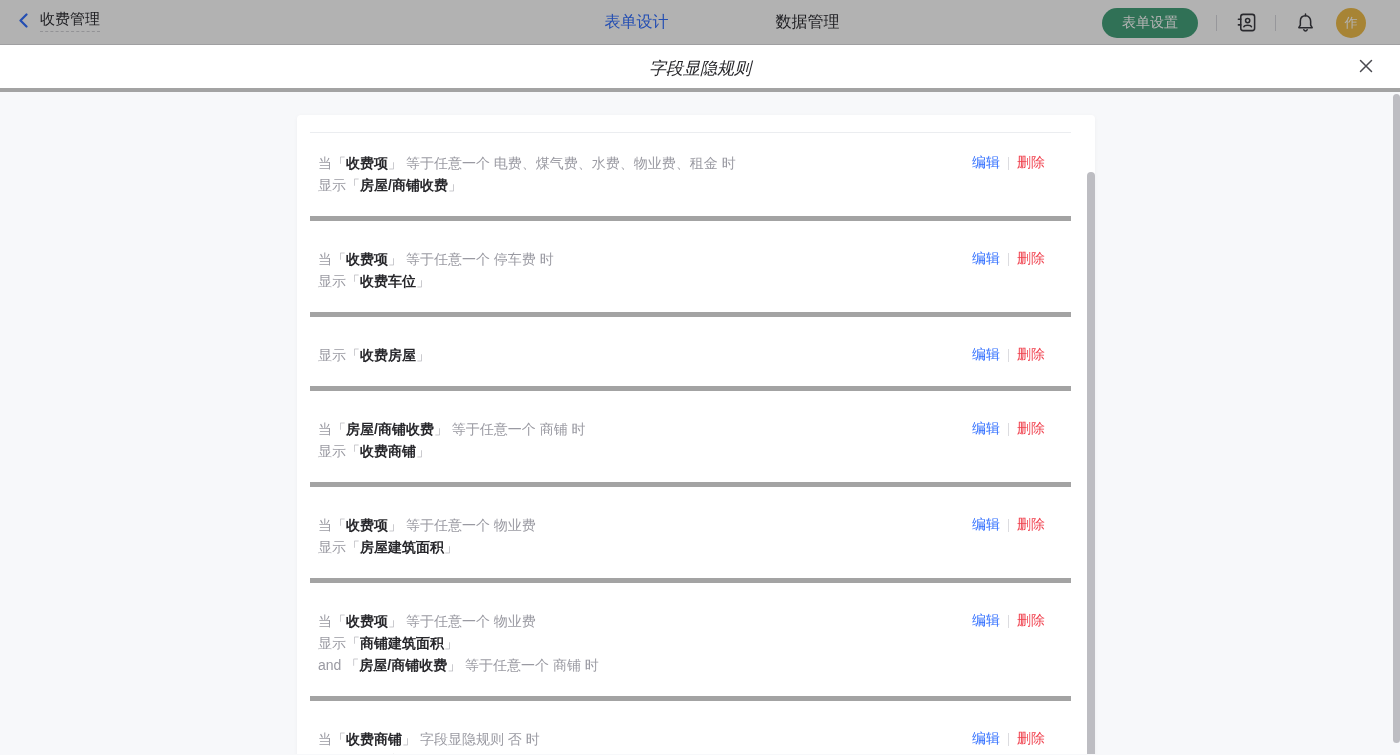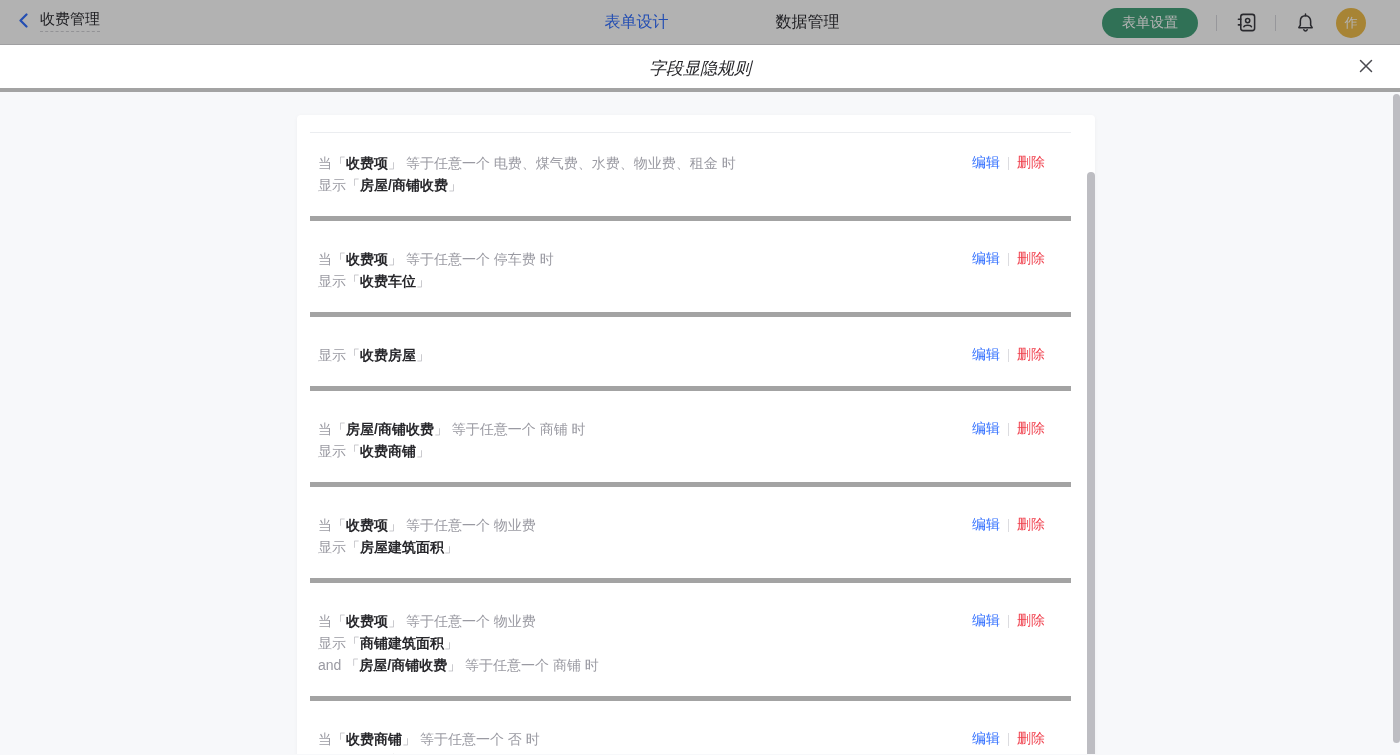--- a/index.html
+++ b/index.html
@@ -201,21 +201,21 @@
             </div>
     <div class="rule-actions">
       <span class="link link-edit">编辑</span>
       <span class="action-sep"></span>
       <span class="link link-delete">删除</span>
     </div>
   </div>
 
   <div class="rule-row">
     <div class="rule-text">
-              <div><span class="seg">当</span><span class="seg">「</span><span class="seg-bold">收费商铺</span><span class="seg">」</span><span class="seg"> 等于任意一个 否 时</span></div>
+              <div><span class="seg">当</span><span class="seg">「</span><span class="seg-bold">收费商铺</span><span class="seg">」</span><span class="seg"> 字段显隐规则 否 时</span></div>
               <div><span class="seg">显示</span><span class="seg">「</span><span class="seg-bold">收费方式</span><span class="seg">」</span></div>
             </div>
     <div class="rule-actions">
       <span class="link link-edit">编辑</span>
       <span class="action-sep"></span>
       <span class="link link-delete">删除</span>
     </div>
   </div>
 </div>
     </div>

